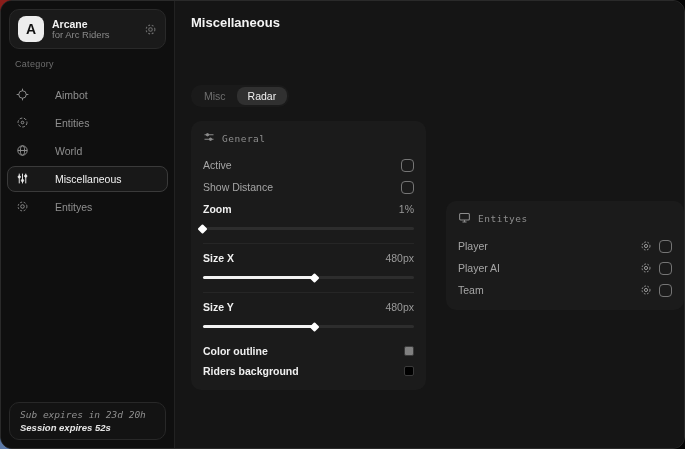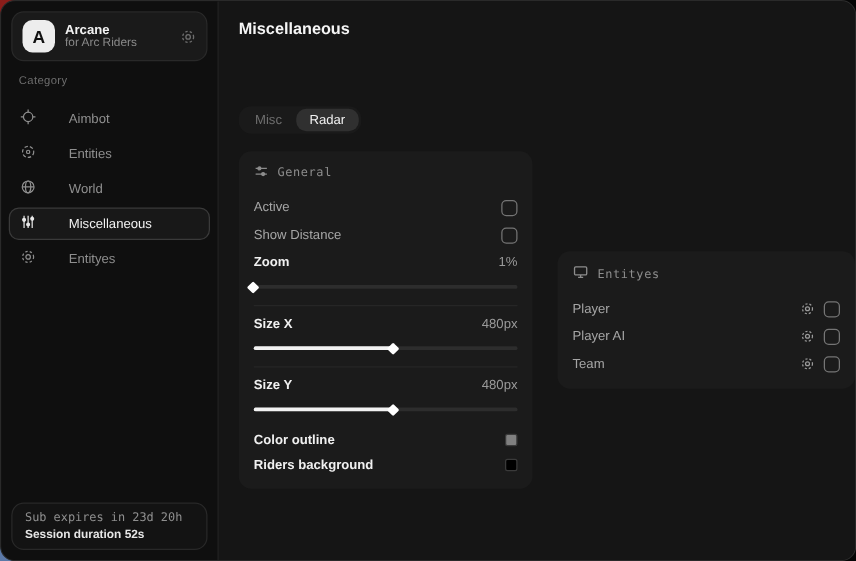--- a/index.html
+++ b/index.html
@@ -14,21 +14,21 @@
   .brand-card { margin:8px; height:40px; background:#1a1a1a; border:1px solid #292929; border-radius:10px; display:flex; align-items:center; padding:0 8px; gap:8px; }
   .logo { width:26px; height:26px; background:#ededed; border-radius:8px; display:flex; align-items:center; justify-content:center; color:#111; font-weight:bold; font-size:14px; }
   .brand-text { flex:1; line-height:1.15; }
   .brand-title { color:#f2f2f2; font-size:10.5px; font-weight:bold; }
   .brand-sub { color:#8a8a8a; font-size:9.5px; }
   .category-label { color:#6e6e6e; font-size:9px; margin:10px 0 12px 14px; letter-spacing:0.3px; }
   .nav { padding:0 6px; }
   .nav-item { display:flex; align-items:center; gap:26px; height:28px; padding:0 8px; color:#8f8f8f; font-size:10.5px; border-radius:8px; border:1px solid transparent; cursor:pointer; }
   .nav-item.active { color:#f2f2f2; background:#181818; border:1px solid #3a3a3a; height:26px; margin:1px 0; }
   .nav-item svg { flex-shrink:0; }
-  .status-card { position:absolute; left:8px; right:8px; bottom:8px; height:38px; background:#131313; border:1px solid #282828; border-radius:10px; padding:5px 10px; display:flex; flex-direction:column; justify-content:center; gap:2px; }
+  .status-card { position:absolute; left:8px; right:8px; bottom:8px; height:38px; background:#131313; border:1px solid #282828; border-radius:10px; padding:5px 10px; display:flex; flex-direction:column; justify-content:center; gap:2px;font-style:italic; }
   .status-line1 { color:#8f8f8f; font-family:"DejaVu Sans Mono",monospace; font-size:9.5px; white-space:nowrap; }
   .status-line2 { color:#e6e6e6; font-size:9.5px; font-weight:bold; white-space:nowrap; }
 
   
   .main { flex:1; background:#151515; padding:14px 16px; }
   .page-title { color:#f5f5f5; font-size:13px; font-weight:bold; margin-bottom:12px; }
   .tabs { display:inline-flex; background:#1a1a1a; border-radius:10px; padding:2px; margin-bottom:14px;margin-top:43px; }
   .tab { padding:3px 11px; border-radius:8px; font-size:10.5px; color:#6f6f6f; cursor:pointer; }
   .tab.active { background:#303030; color:#f0f0f0; }
   .panels { display:flex; gap:20px; align-items:center; }
@@ -128,21 +128,21 @@
               <circle cx="8" cy="8" r="2.2"></circle>
                 <circle cx="8" cy="8" r="5.4" stroke-dasharray="2.3 2.1"></circle>
             </svg>
           </span>
           <span>Entityes</span>
         </div>
       </div>
 
       <div class="status-card">
         <div class="status-line1">Sub expires in 23d 20h</div>
-        <div class="status-line2">Session duration 52s</div>
+        <div class="status-line2">Session expires 52s</div>
       </div>
     </div>
 
     <div class="main">
       <div class="page-title">Miscellaneous</div>
 
       <div class="tabs">
         <div class="tab">Misc</div>
         <div class="tab active">Radar</div>
       </div>

